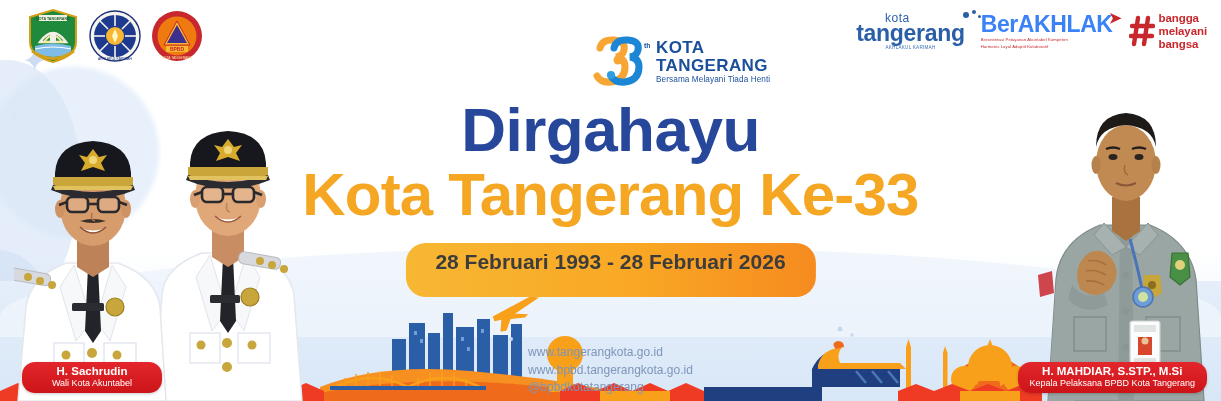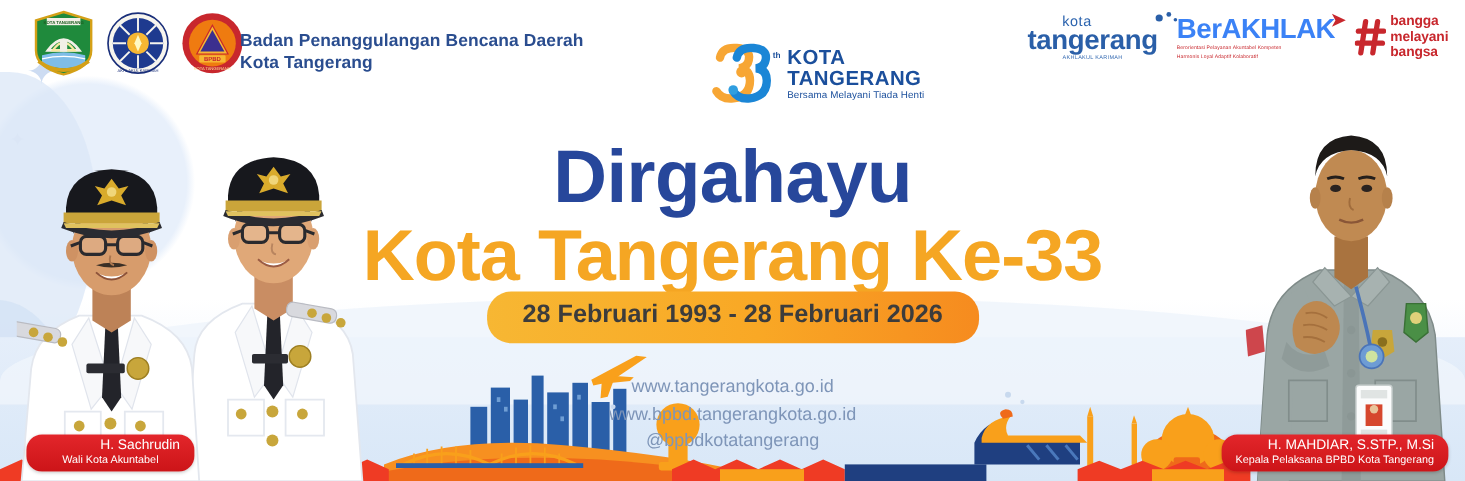--- a/index.html
+++ b/index.html
@@ -152,38 +152,38 @@
   .bangga-mark { width: 26px; height: 32px; }
   .bangga-text { line-height: 1.1; }
   .bangga-text div {
     font-size: 11.5px; color: #c8272d; font-weight: bold;
     letter-spacing: -.1px;
   }
 
   
   .headline {
     position: absolute; left: 0; right: 0; top: 98px;
-    text-align: center; z-index: 25; margin-top: 18px;
+    text-align: center; z-index: 25;
   }
   .h-dirgahayu {
     font-size: 62px; font-weight: bold; color: #27479b;
     letter-spacing: -.5px; line-height: 1.02;
   }
   .h-kota {
     font-size: 60px; font-weight: bold; color: #f5a623;
     letter-spacing: -.8px; line-height: 1.06; margin-top: 2px;
   }
 
   .date-pill {
     position: absolute; left: 50%; top: 243px;
     transform: translateX(-50%);
     background: linear-gradient(to right, #f7b733 0%, #f9a825 55%, #f68b1f 100%);
     color: #3c3c3c;
     font-size: 21px; font-weight: bold;
-    padding: 7px 30px 12px;
+    padding: 7px 30px 23px;
     border-radius: 20px;
     white-space: nowrap;
     z-index: 25;
   }
   .quote {
     position: absolute; left: 0; right: 0; top: 283px;
     text-align: center;
     color: #27479b; font-size: 19px; font-weight: bold;
     letter-spacing: -.2px;
     z-index: 25;
@@ -207,38 +207,36 @@
     position: absolute;
     background: linear-gradient(to bottom, #e3262b 0%, #cc1418 100%);
     color: #ffffff;
     border-radius: 13px;
     text-align: center;
     padding: 3px 12px 4px;
     z-index: 40;
     box-shadow: 0 1px 3px rgba(0,0,0,.22);
   }
   .nameplate .np-name {
-    font-size: 11.5px; font-weight: normal; line-height: 1.18;
+    font-size: 11.5px; font-weight: bold; line-height: 1.18;
     white-space: nowrap;
-    text-align: right;
   }
   .nameplate .np-role {
     font-size: 9px; line-height: 1.2; white-space: nowrap;
     margin-top: 0px;
   }
   .np-1 { left: 22px; bottom: 8px; min-width: 140px; }
   .np-2 { left: 176px; bottom: 8px; min-width: 152px; }
   .np-3 { right: 14px; bottom: 8px; min-width: 186px; }
 
   
   .weblinks {
-    position: absolute; left: 50%; bottom: 22px;
+    position: absolute; left: 50%; bottom: 4px;
     transform: translateX(-50%);
-    text-align: center;
-    color: #7e95b8; font-size: 15px; line-height: 1.48;
+    color: #7e95b8; font-size: 12px; line-height: 1.48;
     z-index: 30; white-space: nowrap;
   }
 </style>
 </head>
 <body>
 
 <div id="banner">
 
   <div class="bg-base"></div>
   <div class="bg-left-blob"></div>
@@ -305,24 +303,20 @@
         <circle cx="27" cy="28" r="19.5" fill="#ef7b10"></circle>
         <path d="M27 13 L40 37 L14 37 Z" fill="#f7b733" stroke="#c8272d" stroke-width="1"></path>
         <path d="M27 17 L37 35 L17 35 Z" fill="#3b2f8f"></path>
         <rect x="16" y="38" width="22" height="6" rx="1" fill="#f7b733"></rect>
         <text x="27" y="43" font-size="5" text-anchor="middle" fill="#c8272d" font-family="Liberation Sans, sans-serif" font-weight="bold">BPBD</text>
         <text x="27" y="50.5" font-size="3.4" text-anchor="middle" fill="#ffe7a0" font-family="Liberation Sans, sans-serif">KOTA TANGERANG</text>
       </svg>
     </div>
   </div>
 
-  <div class="agency-name">
-    <div>Badan Penanggulangan Bencana Daerah</div>
-    <div>Kota Tangerang</div>
-  </div>
 
   <div class="anniv">
     <div class="anniv-mark">
       <svg viewBox="0 0 58 56" width="58" height="56">
         <path d="M8 14 Q10 5 22 6 Q34 7 32 16 Q31 22 24 23 Q33 24 33 33 Q33 46 19 48 Q9 49 5 42" fill="none" stroke="#f7a634" stroke-width="7" stroke-linecap="round"></path>
         <path d="M22 14 Q24 5 36 6 Q48 7 46 16 Q45 22 38 23 Q47 24 47 33 Q47 46 33 48 Q23 49 19 42" fill="none" stroke="#1b86d6" stroke-width="7" stroke-linecap="round"></path>
         <circle cx="26" cy="26" r="4.5" fill="#f7a634"></circle>
         <circle cx="19" cy="41" r="4" fill="#2f9ee0"></circle>
         <text x="52" y="14" font-size="7" fill="#1b4f9c" font-family="Liberation Sans, sans-serif" font-weight="bold">th</text>
       </svg>

